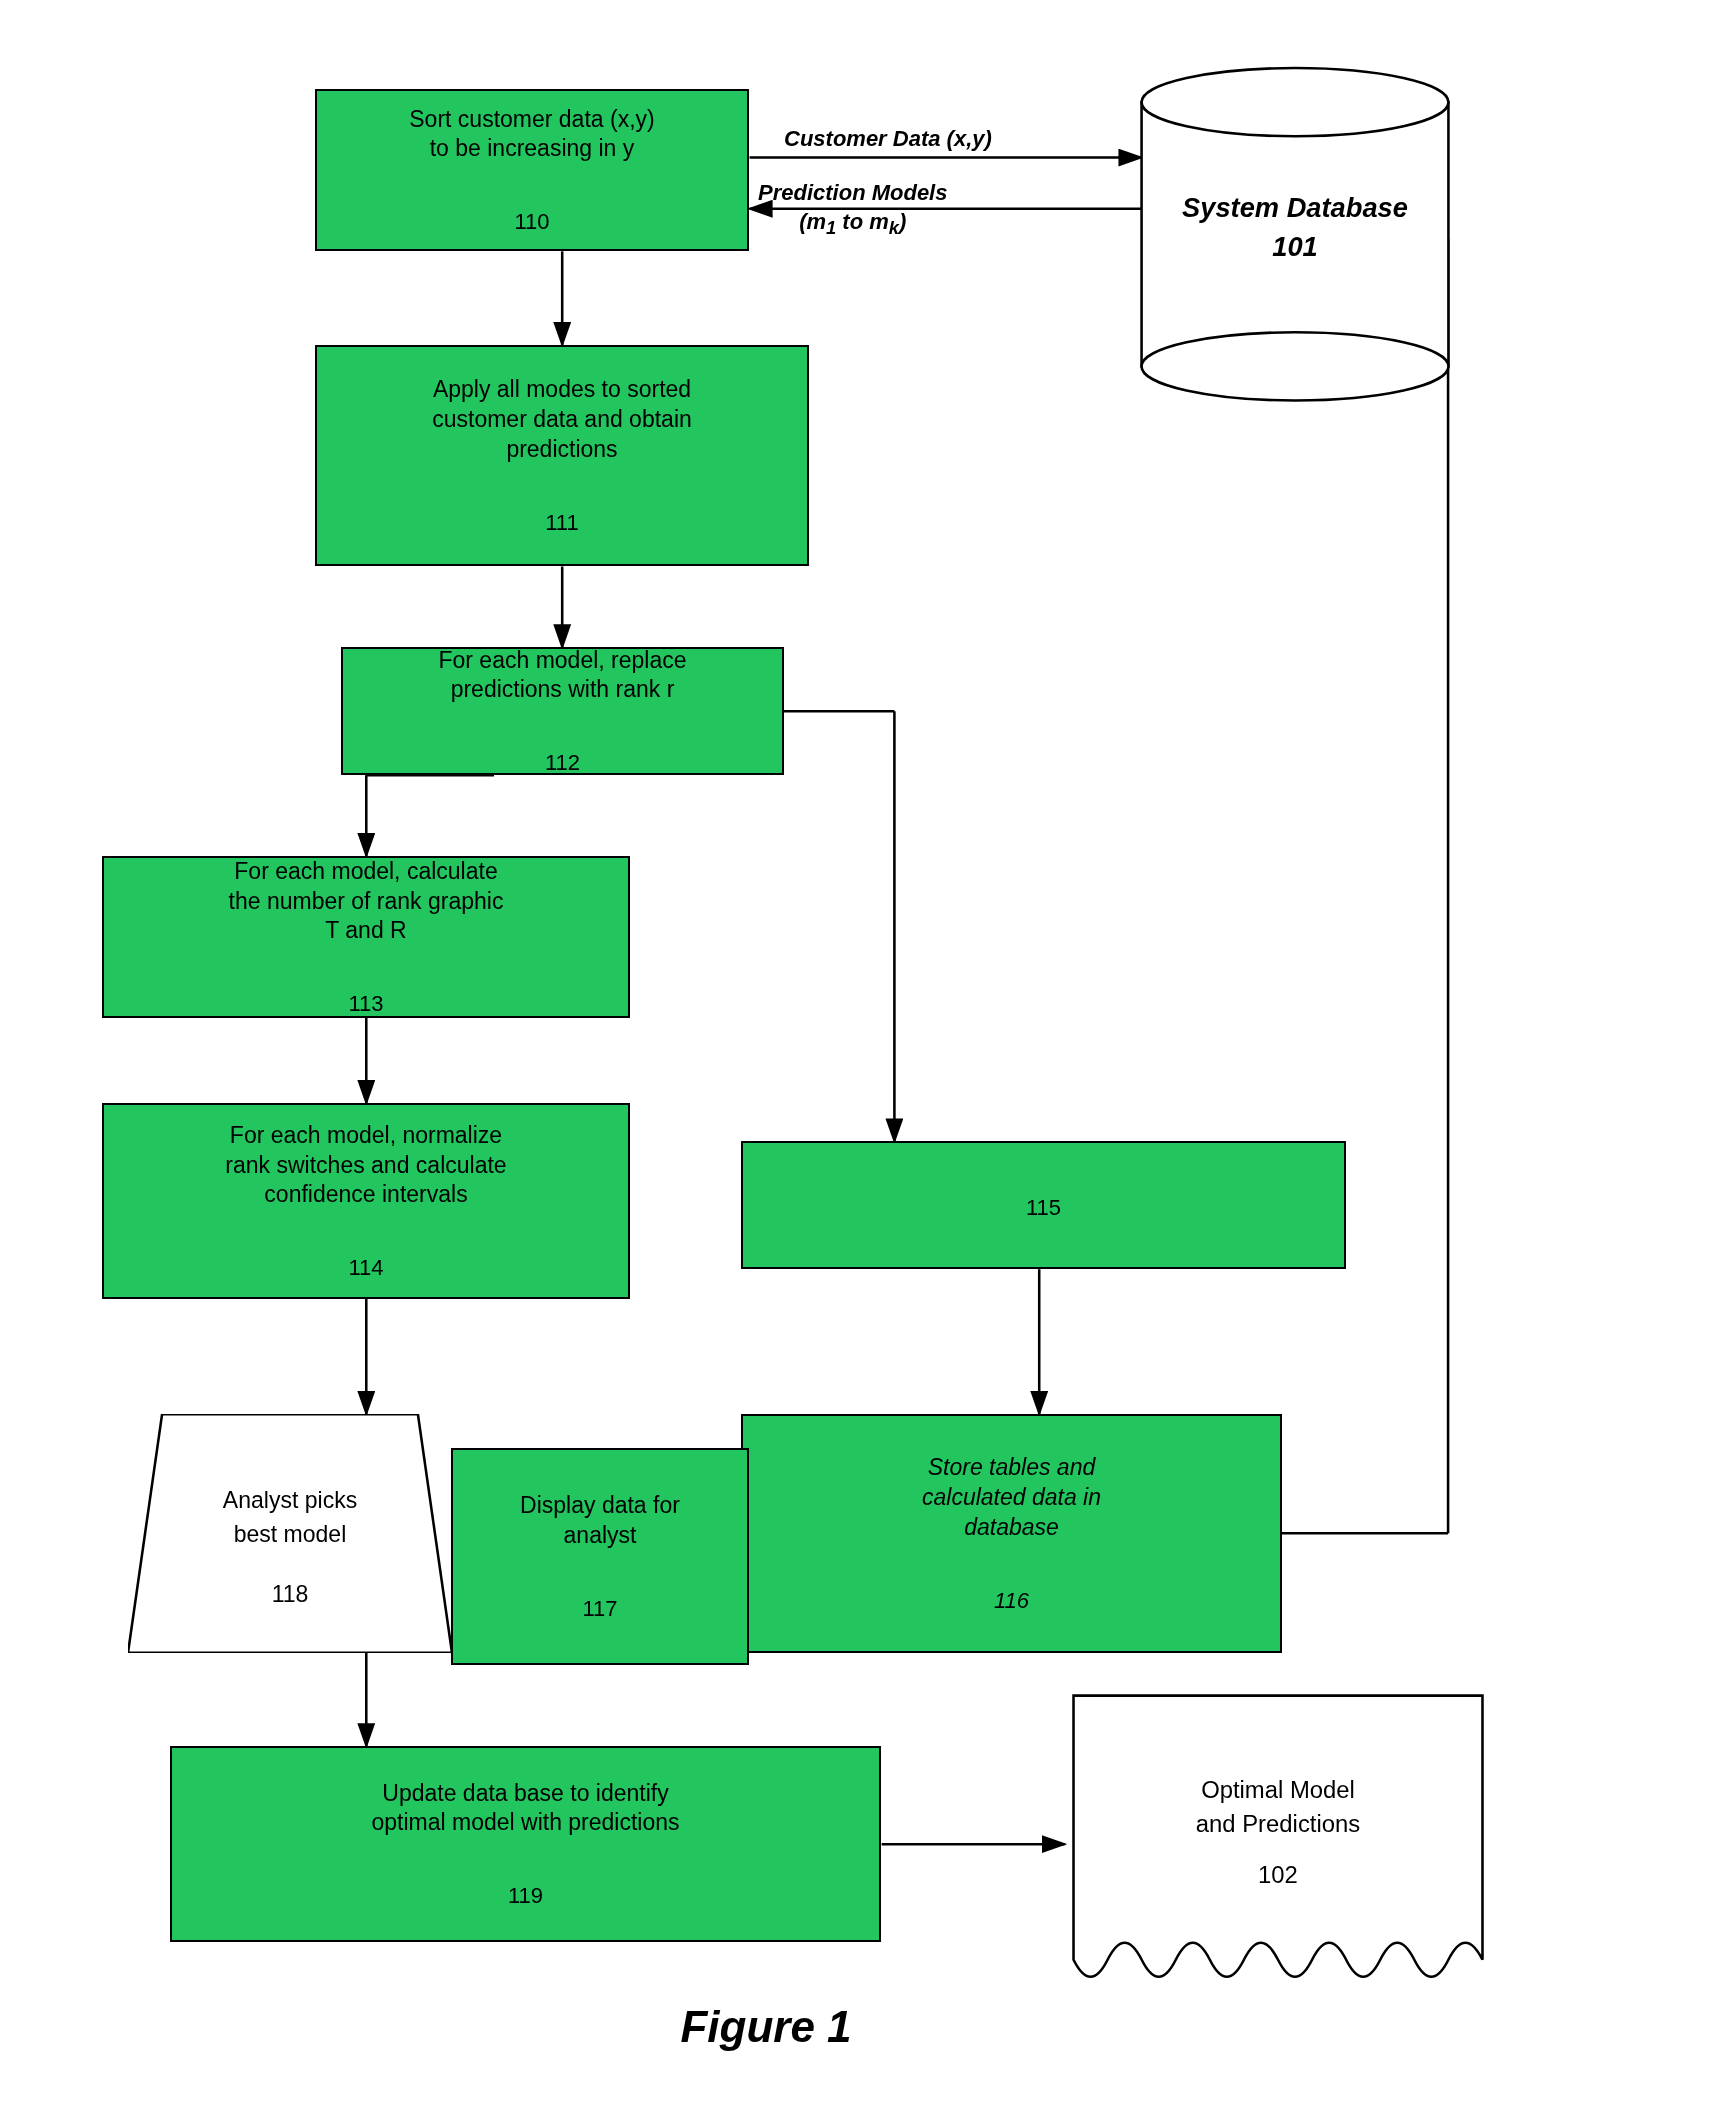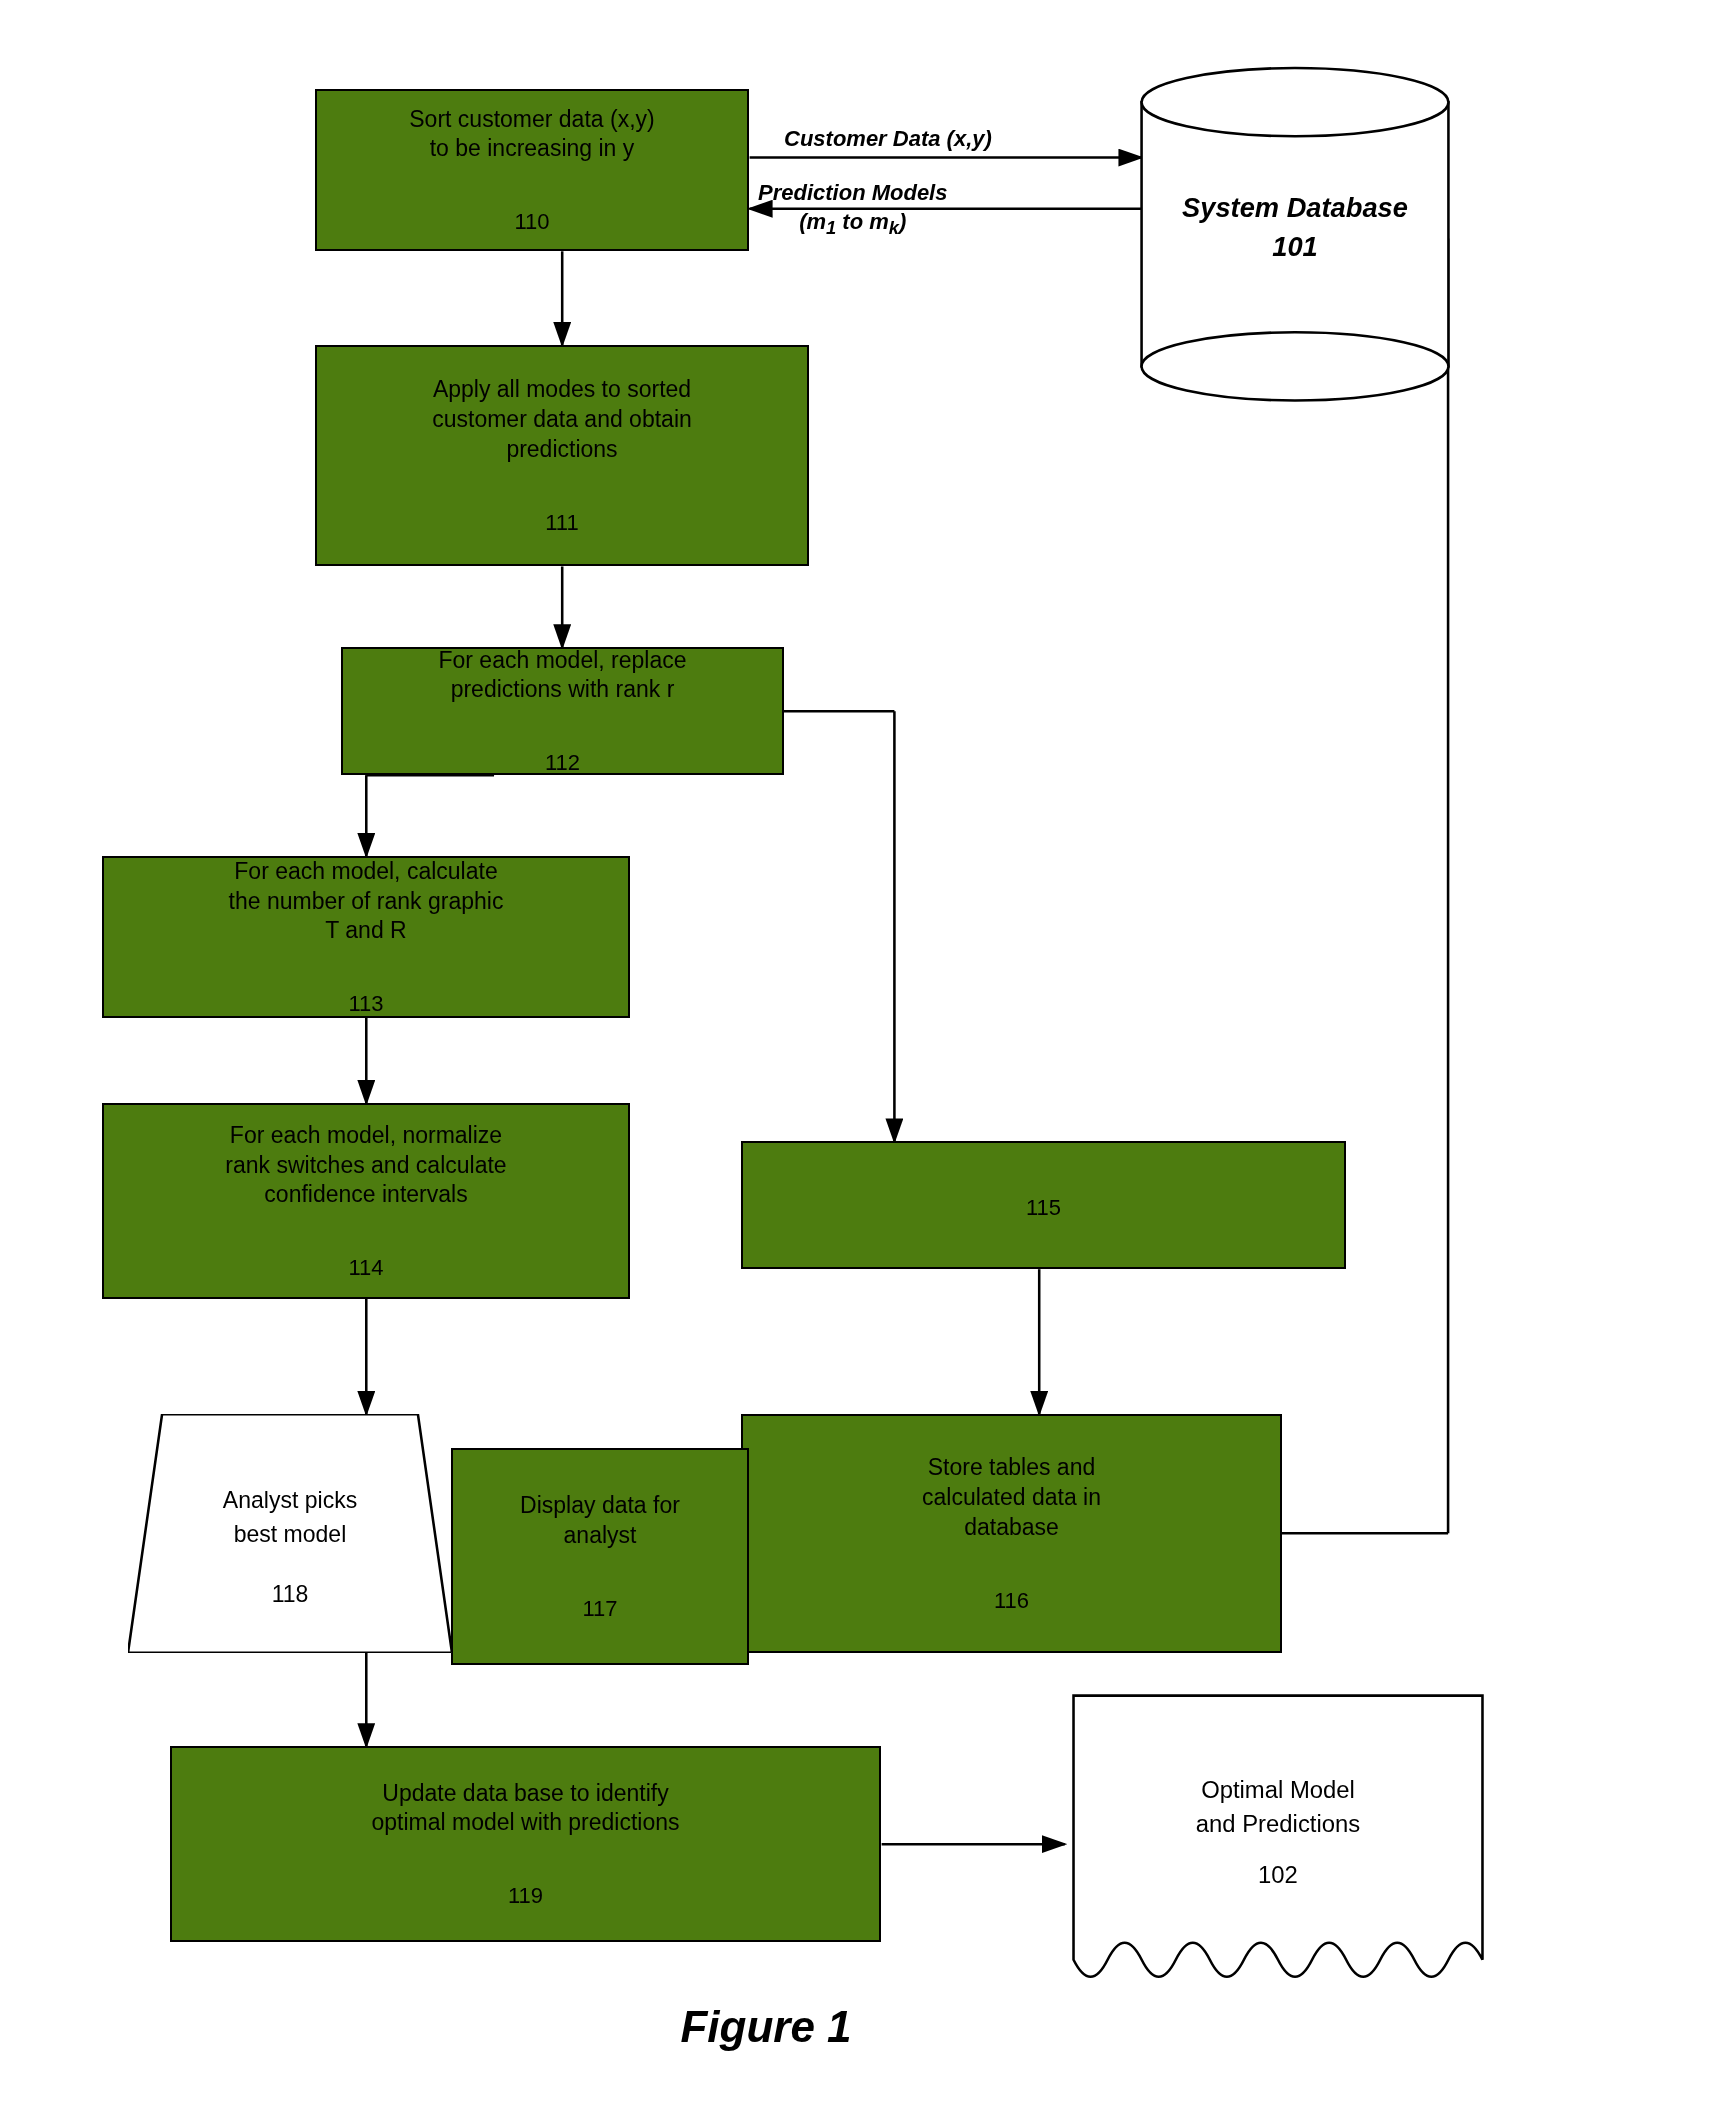--- a/index.html
+++ b/index.html
@@ -15,21 +15,21 @@
     .diagram-container {
       position: relative;
       width: 1736px;
       height: 2121px;
     }
 
     
     .flow-box {
       position: absolute;
       border: 2.6px solid #000;
-      background: #4d7c0f;
+      background: #22c55e;
       text-align: center;
       display: flex;
       flex-direction: column;
       align-items: center;
       justify-content: center;
       padding: 10.2px 13.6px;
       gap: 40px;
     }
 
     .flow-box .label {
@@ -154,21 +154,21 @@
     <span class="label" style="white-space:pre-line; font-size:23px;">For each model, normalize
 rank switches and calculate
 confidence intervals</span>
     <span class="num">114</span>
   </div>
 
   <div class="flow-box" style="left:741px; top:1141px; width:605px; height:128px;">
     <span class="num">115</span>
   </div>
 
-  <div class="flow-box" style="left:741px; top:1414px; width:541px; height:239px;">
+  <div class="flow-box" style="left:741px; top:1414px; width:541px; height:239px;font-style:italic;">
     <span class="label" style="white-space:pre-line; font-size:23px;">Store tables and
 calculated data in
 database</span>
     <span class="num">116</span>
   </div>
 
   <div class="flow-box" style="left:451px; top:1448px; width:298px; height:217px;">
     <span class="label" style="white-space:pre-line; font-size:23px;">Display data for
 analyst</span>
     <span class="num">117</span>

